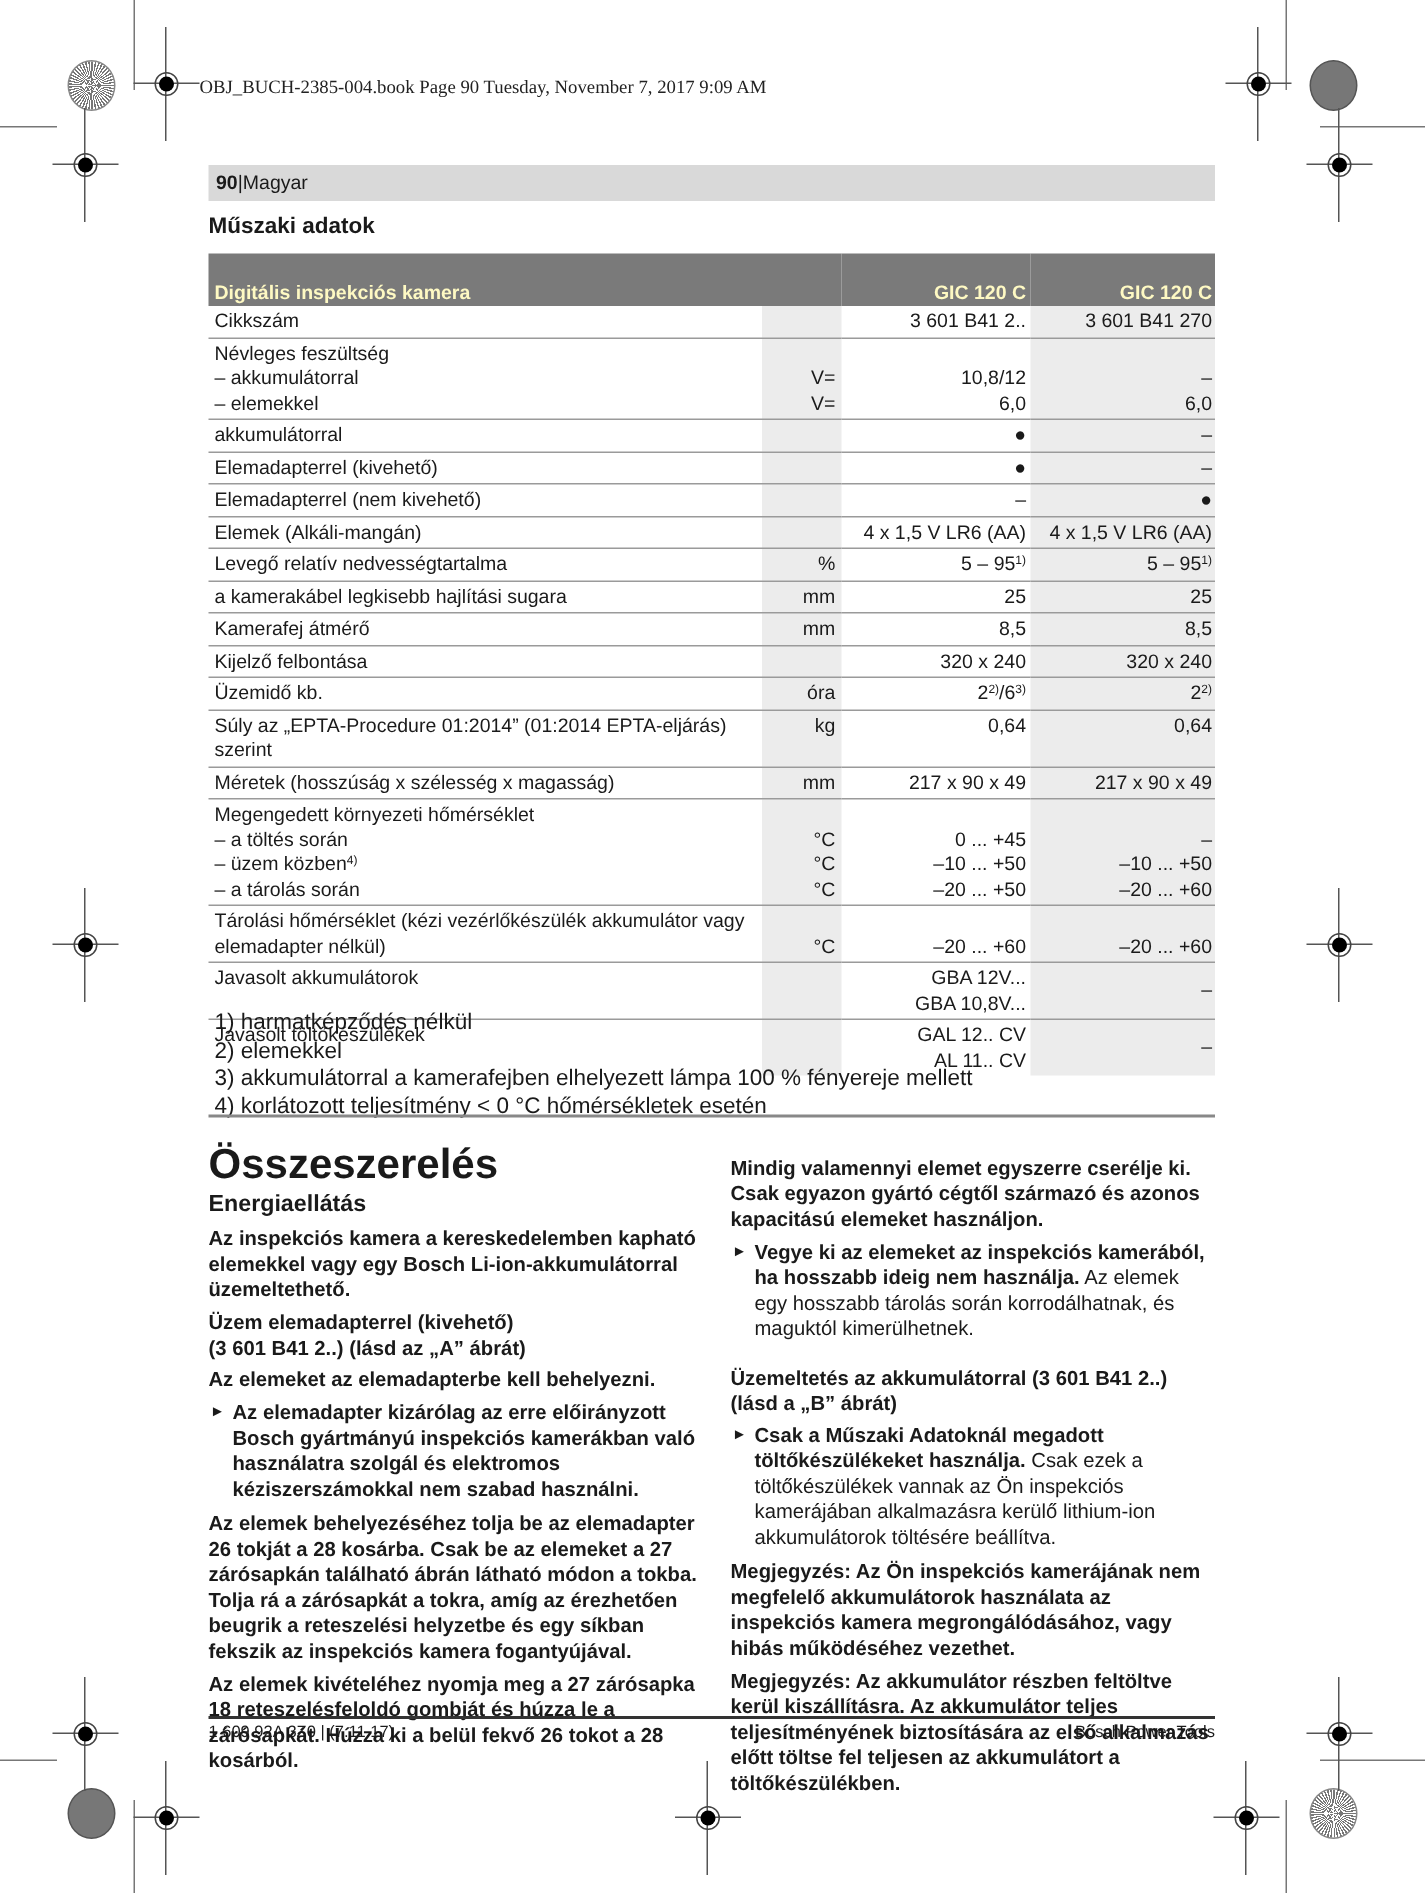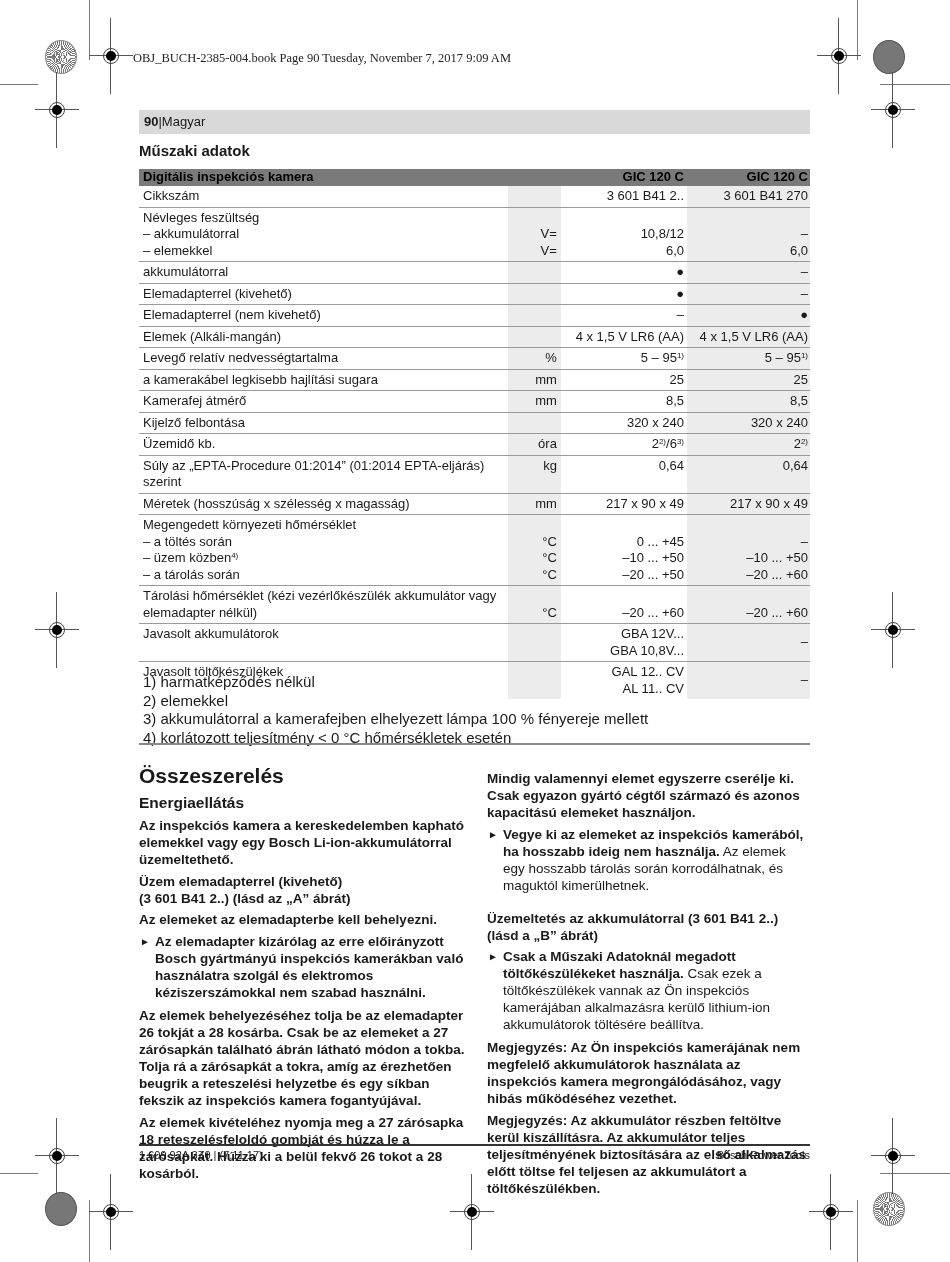--- a/index.html
+++ b/index.html
@@ -13,33 +13,33 @@
   .disc{position:absolute;width:30px;height:32px;border-radius:50%;}
   .disc.star{background:repeating-conic-gradient(#777 0deg 4deg,#fff 4deg 8deg);border:1px solid #888;}
   .disc.grey{background:#777;border:1px solid #555;}
   .line{position:absolute;background:#777;}
   .bookline{position:absolute;left:133px;top:51px;font-family:"Liberation Serif",serif;font-size:12.5px;color:#222;}
   .pagehead{position:absolute;left:139px;top:110px;width:671px;height:24px;background:#d9d9d9;font-size:13px;line-height:24px;}
   .pagehead b{margin-left:5px;}
   .h-tech{position:absolute;left:139px;top:142px;font-size:15px;font-weight:bold;}
   table.spec{position:absolute;left:139px;top:169px;width:671px;border-collapse:collapse;font-size:13px;}
   table.spec td{padding:2px 3px 2px 4px;vertical-align:top;line-height:16.5px;border-bottom:1.5px solid #9a9a9a;}
-  table.spec tr.hdr td{background:#7a7a7a;color:#000000;font-weight:bold;border-bottom:none;height:17px;padding-top:0;padding-bottom:0;}
+  table.spec tr.hdr td{background:#7a7a7a;color:#fef9c3;font-weight:bold;border-bottom:none;height:17px;padding-top:18px;padding-bottom:0;}
   table.spec td.lab{width:365px;}
   table.spec td.unit{width:45px;background:#ececec;text-align:right;padding-right:4px;}
   table.spec td.v1{width:120px;text-align:right;padding-right:3px;}
   table.spec td.v2{width:118px;text-align:right;background:#ececec;padding-right:2px;}
   table.spec tr.hdr td.unit, table.spec tr.hdr td.v2{background:#7a7a7a;}
   table.spec tr.last td{border-bottom:none;}
   sup{font-size:8px;vertical-align:top;position:relative;top:-2px;}
   .fn{position:absolute;left:143px;font-size:15px;}
   .fnline{position:absolute;left:139px;top:743px;width:671px;height:1.5px;background:#888;}
   .col{position:absolute;font-size:13.5px;line-height:17px;}
   .col p{margin:0 0 5px 0;font-weight:bold;}
-  .col h1{font-size:21px;margin:0 0 10px 0;font-weight:bold;}
+  .col h1{font-size:28px;margin:0 0 10px 0;font-weight:bold;}
   .col h2{font-size:15.5px;margin:0 0 6px 0;font-weight:bold;}
   .col h3{font-size:13.5px;margin:0 0 4px 0;font-weight:bold;line-height:17px;}
   .bullet{position:relative;padding-left:16px;margin:0 0 6px 0;}
   .bullet .tri{position:absolute;left:1px;top:0;font-size:10px;}
   .footline{position:absolute;left:139px;top:1144px;width:671px;height:1.5px;background:#333;}
   .foot{position:absolute;top:1149px;font-size:11px;text-align:center;}
 </style>
 </head>
 <body>
 

